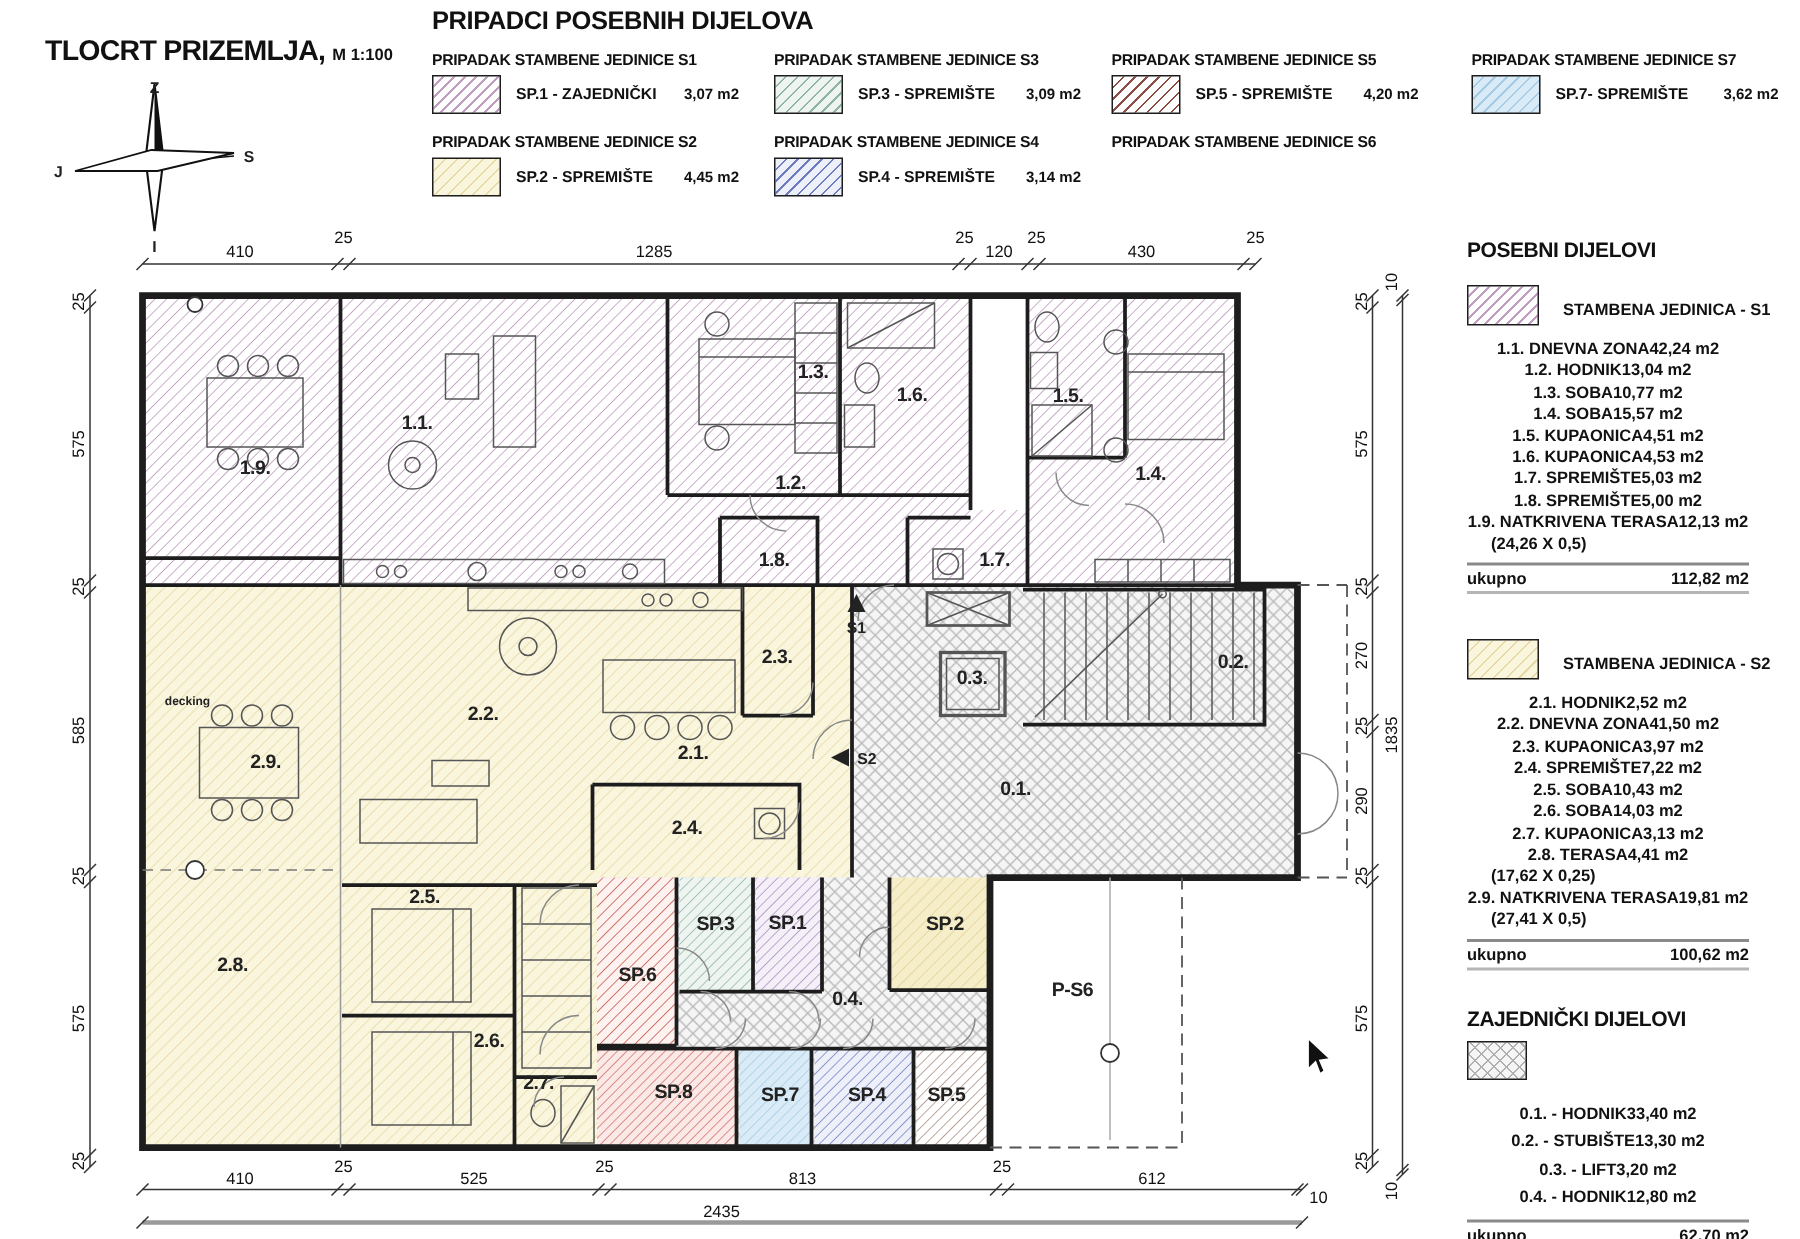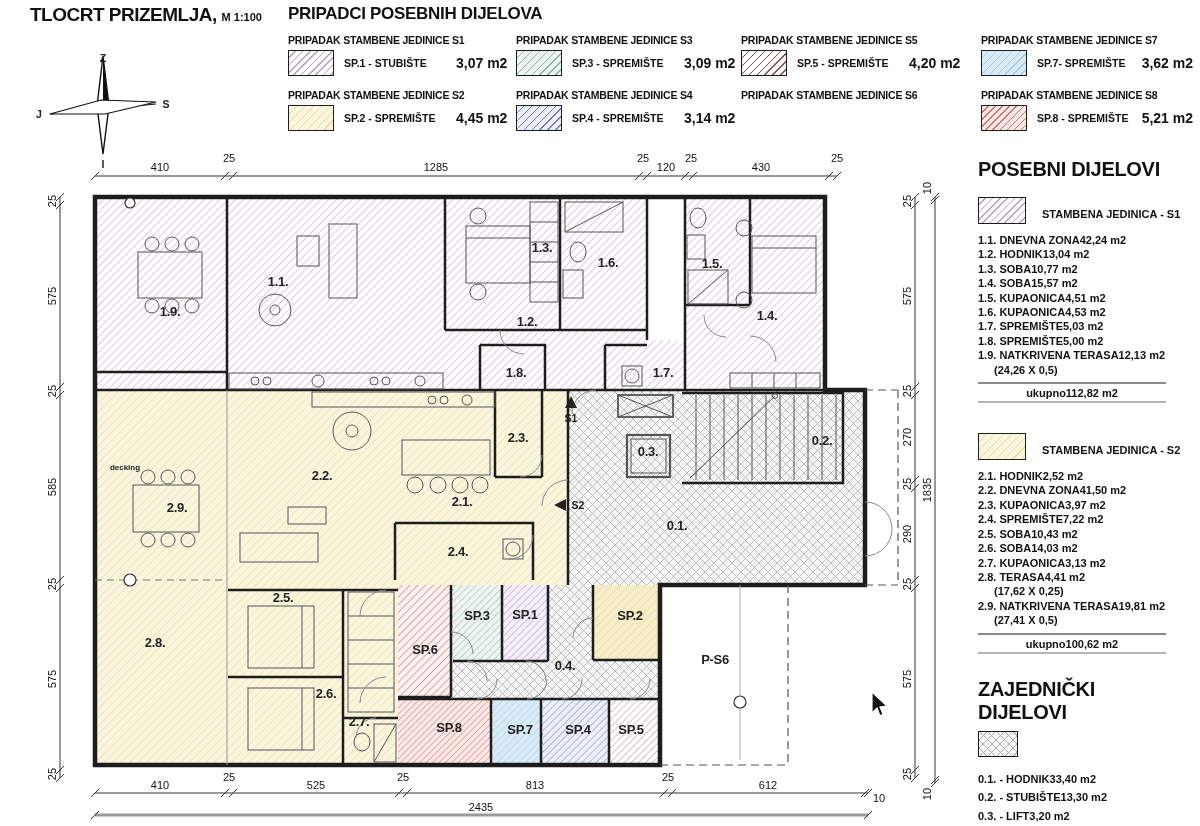--- a/index.html
+++ b/index.html
@@ -1,59 +1,59 @@
 <!DOCTYPE html>
 <html><head>
 <meta charset="utf-8">
 <style>
   html,body{margin:0;padding:0;background:#fff;}
   body{width:1200px;height:826px;position:relative;overflow:hidden;
        font-family:"Liberation Sans",sans-serif;color:#111;}
   .abs{position:absolute;}
 
   
-  .title-block{left:30px;top:4px;width:250px;}
+  .title-block{left:30px;top:24px;width:250px;}
   .main-title{font-size:19px;font-weight:700;letter-spacing:-0.5px;white-space:nowrap;}
   .main-title .scale{font-size:11px;font-weight:700;letter-spacing:0;}
   .compass{left:28px;top:50px;}
 
   
   .legend{left:288px;top:4px;width:910px;}
   .legend-title{font-size:17px;font-weight:700;letter-spacing:-0.3px;}
   .legend-grid{display:flex;margin-top:10px;}
   .legend-col{display:flex;flex-direction:column;}
   .legend-col.c1{width:228px}.legend-col.c2{width:225px}.legend-col.c3{width:240px}.legend-col.c4{width:212px}
   .legend-item{margin-bottom:13px;}
   .li-header{font-size:10.5px;font-weight:700;letter-spacing:-0.2px;white-space:nowrap;}
   .li-row{display:flex;align-items:center;margin-top:4px;}
   .li-name{font-size:10.5px;font-weight:700;margin-left:10px;width:112px;white-space:nowrap;}
-  .li-area{font-size:14px;font-weight:700;white-space:nowrap;}
+  .li-area{font-size:10px;font-weight:700;white-space:nowrap;}
 
   .sw{width:46px;height:26px;border:1.6px solid #1d1d1d;display:inline-block;box-sizing:border-box;flex:none;}
   .sw-s1{background:repeating-linear-gradient(135deg,rgba(0,0,0,0) 0 4px,#c09ec0 4px 5.2px),#fff;}
   .sw-s2{background:repeating-linear-gradient(135deg,rgba(0,0,0,0) 0 5px,#e7d9a6 5px 6px),#faf6de;}
   .sw-s3{background:repeating-linear-gradient(135deg,rgba(0,0,0,0) 0 4.5px,#8fb3a4 4.5px 5.6px),#eef5f1;}
   .sw-s4{background:repeating-linear-gradient(135deg,rgba(0,0,0,0) 0 4.5px,#6d7cc1 4.5px 5.6px),#eef0f9;}
   .sw-s5{background:repeating-linear-gradient(135deg,rgba(0,0,0,0) 0 4.5px,#8d4a42 4.5px 5.6px),#fff;}
   .sw-s6{background:repeating-linear-gradient(135deg,rgba(0,0,0,0) 0 4.5px,#c75f52 4.5px 5.6px),#fdf2f0;}
   .sw-s7{background:repeating-linear-gradient(135deg,rgba(0,0,0,0) 0 4.5px,#a6cce5 4.5px 5.6px),#d9ebf6;}
   .sw-s8{background:repeating-linear-gradient(135deg,rgba(0,0,0,0) 0 4px,#cf6f68 4px 5px),#fbe9e7;}
   .sw-common{background:repeating-linear-gradient(45deg,rgba(0,0,0,0) 0 5px,#b0b0b0 5px 6px),
              repeating-linear-gradient(135deg,rgba(0,0,0,0) 0 5px,#b0b0b0 5px 6px),#f5f5f5;}
 
   
   .sidebar{left:978px;top:158px;width:188px;}
-  .sb-title{font-size:20px;font-weight:700;letter-spacing:-0.3px;}
+  .sb-title{font-size:14px;font-weight:700;letter-spacing:-0.3px;}
   .unit-head{display:flex;align-items:center;margin-top:16px;}
   .unit-head .sw{width:48px;height:27px;}
   .unit-name{font-size:11px;font-weight:700;margin-left:16px;margin-top:6px;white-space:nowrap;}
   .sb-rows{margin-top:9px;}
-  .sb-row{display:flex;justify-content:flex-start;font-size:11px;font-weight:700;line-height:14.4px;white-space:nowrap;}
+  .sb-row{display:flex;justify-content:center;font-size:11px;font-weight:700;line-height:14.4px;white-space:nowrap;}
   .sb-note{font-size:11px;font-weight:700;line-height:14.4px;padding-left:16px;}
-  .sb-total{display:flex;justify-content:center;font-size:11px;font-weight:700;
+  .sb-total{display:flex;justify-content:space-between;font-size:11px;font-weight:700;
             border-top:2px solid #8a8a8a;border-bottom:2px solid #b5b5b5;margin-top:5px;padding:3px 0 2px;}
   .sb-common .sb-row{line-height:18.5px;}
 
   
   .plan{left:30px;top:140px;}
   .plan text{font-family:"Liberation Sans",sans-serif;}
   .rl{font-size:13px;font-weight:700;fill:#222;text-anchor:middle;letter-spacing:-0.3px;}
   .rs{font-size:10.5px;font-weight:700;fill:#222;text-anchor:middle;}
   .dt{font-size:11px;font-weight:400;fill:#111;text-anchor:middle;}
   .walls{stroke:#1d1d1d;fill:none;}
@@ -85,21 +85,21 @@
   </svg>
 
   <div class="abs legend">
     <div class="legend-title">PRIPADCI POSEBNIH DIJELOVA</div>
     <div class="legend-grid">
       <div class="legend-col c1">
         <div class="legend-item">
           <div class="li-header">PRIPADAK STAMBENE JEDINICE S1</div>
           <div class="li-row">
               <span class="sw sw-s1"></span>
-            <span class="li-name">SP.1 - STUBIŠTE</span>
+            <span class="li-name">SP.1 - ZAJEDNIČKI</span>
             <span class="li-area">3,07 m2</span>
             </div>
         </div>
         <div class="legend-item">
           <div class="li-header">PRIPADAK STAMBENE JEDINICE S2</div>
           <div class="li-row">
               <span class="sw sw-s2"></span>
             <span class="li-name">SP.2 - SPREMIŠTE</span>
             <span class="li-area">4,45 m2</span>
             </div>
@@ -136,28 +136,20 @@
           <div class="li-header">PRIPADAK STAMBENE JEDINICE S6</div>
         </div>
       </div>
       <div class="legend-col c4">
         <div class="legend-item">
           <div class="li-header">PRIPADAK STAMBENE JEDINICE S7</div>
           <div class="li-row">
               <span class="sw sw-s7"></span>
             <span class="li-name">SP.7- SPREMIŠTE</span>
             <span class="li-area">3,62 m2</span>
-            </div>
-        </div>
-        <div class="legend-item">
-          <div class="li-header">PRIPADAK STAMBENE JEDINICE S8</div>
-          <div class="li-row">
-              <span class="sw sw-s8"></span>
-            <span class="li-name">SP.8 - SPREMIŠTE</span>
-            <span class="li-area">5,21 m2</span>
             </div>
         </div>
       </div>
     </div>
   </div>
 
   <div class="abs sidebar">
     <div class="sb-title">POSEBNI DIJELOVI</div>
 
     <div class="unit-head">

